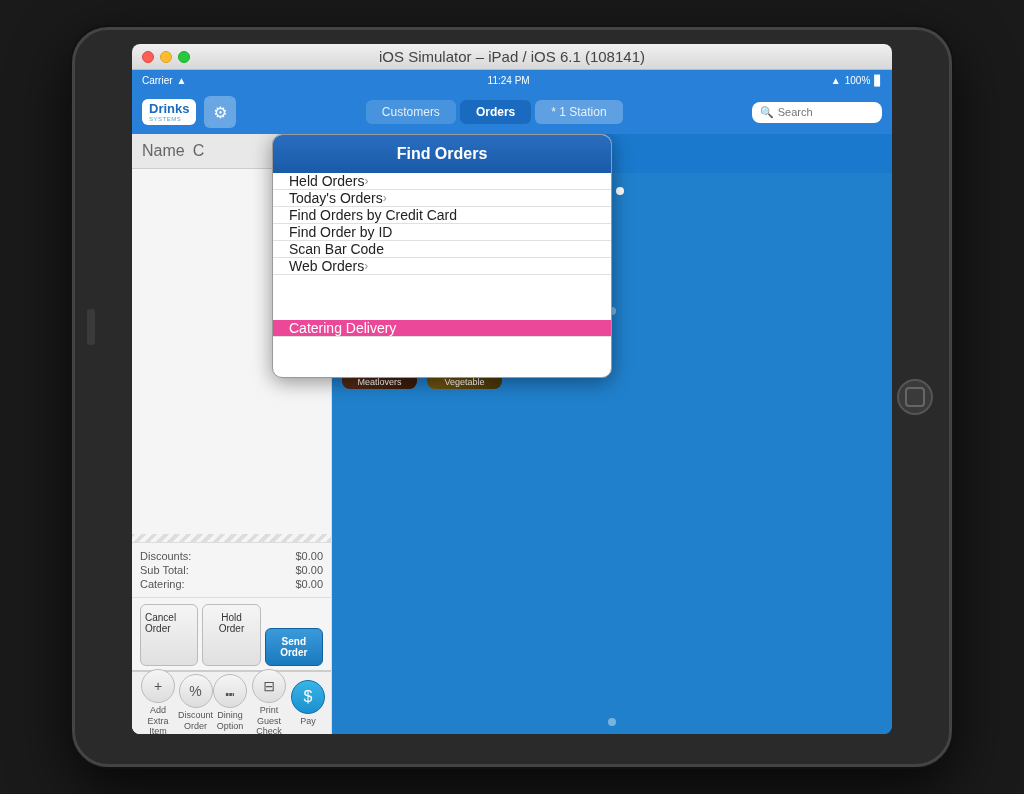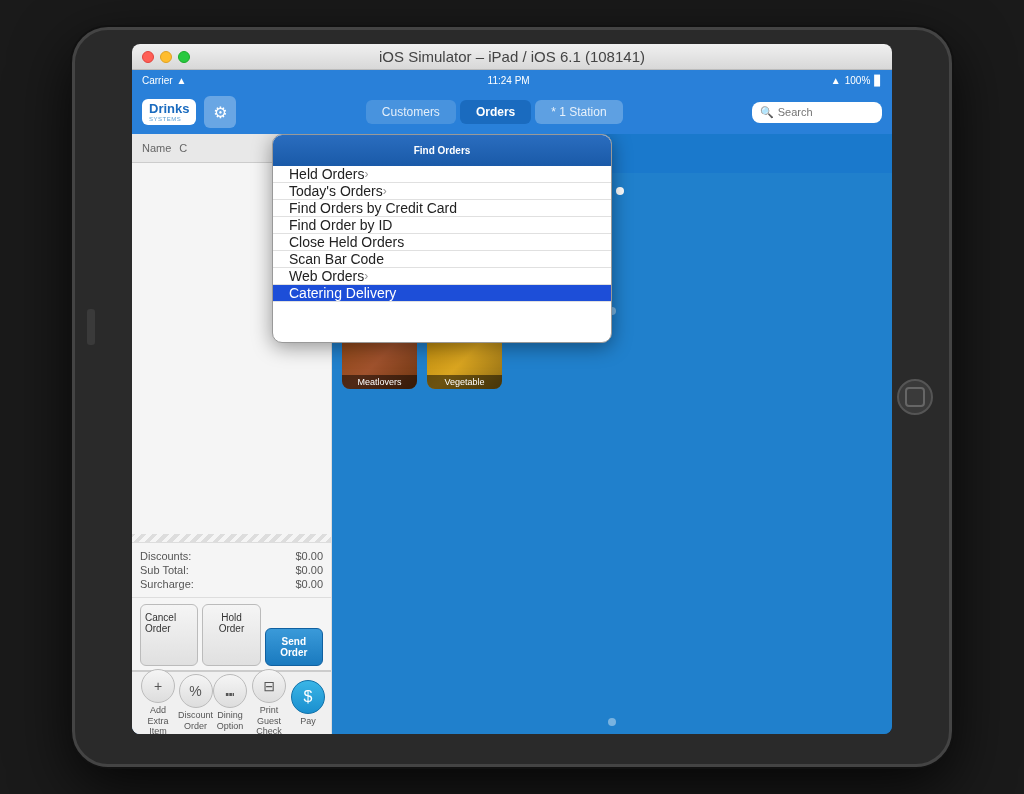--- a/index.html
+++ b/index.html
@@ -252,21 +252,21 @@
 
     .left-panel-header {
       background: #e8e8e8;
       border-bottom: 1px solid #ccc;
       padding: 8px 10px;
       display: flex;
       gap: 8px;
     }
 
     .left-panel-header-label {
-      font-size: 11px;
+      font-size: 16px;
       color: #666;
       font-weight: 500;
     }
 
     .orders-list {
       flex: 1;
     }
 
     .left-panel-footer {
       border-top: 1px solid #ddd;
@@ -501,42 +501,43 @@
       border-left: 10px solid transparent;
       border-right: 10px solid transparent;
       border-bottom: 10px solid #1a5fa8;
     }
 
     .dropdown-header {
       background: linear-gradient(to bottom, #2a6dbf, #1a5aa8);
       padding: 10px;
       text-align: center;
       color: white;
-      font-size: 10px;
+      font-size: 16px;
       font-weight: 600;
     }
 
     .dropdown-item {
       padding: 0 16px;
       border-bottom: 1px solid #e0e0e0;
       display: flex;
       align-items: center;
       justify-content: flex-start;
       font-size: 14px;
       color: #222;
       cursor: pointer;
     }
 
     .dropdown-item:last-child {
       border-bottom: none;
     }
 
     .dropdown-item.active {
-      background: #1d4ed8;
-      color: white;
+      background: #ec4899;
+      color: white;
+      margin-top: 45px;
     }
 
     .chevron {
       color: #999;
       font-size: 12px;
     }
 
     .bottom-zigzag {
       height: 8px;
       background: repeating-linear-gradient(
@@ -618,21 +619,21 @@
         <div class="left-panel-footer">
           <div class="totals-row">
             <span>Discounts:</span>
             <span>$0.00</span>
           </div>
           <div class="totals-row">
             <span>Sub Total:</span>
             <span>$0.00</span>
           </div>
           <div class="totals-row">
-            <span>Surcharge:</span>
+            <span>Catering:</span>
             <span>$0.00</span>
           </div>
         </div>
         <div class="action-buttons">
           <div class="btn-cancel">
             <span>Cancel Order</span>
           </div>
           <div class="btn-hold">
             <span>Hold Order</span>
           </div>
@@ -717,23 +718,20 @@
             <span>Today's Orders</span>
             <span class="chevron">›</span>
           </div>
           <div class="dropdown-item">
             <span>Find Orders by Credit Card</span>
           </div>
           <div class="dropdown-item">
             <span>Find Order by ID</span>
           </div>
           <div class="dropdown-item">
-            <span>Close Held Orders</span>
-          </div>
-          <div class="dropdown-item">
             <span>Scan Bar Code</span>
           </div>
           <div class="dropdown-item">
             <span>Web Orders</span>
             <span class="chevron">›</span>
           </div>
           <div class="dropdown-item active">
             <span>Catering Delivery</span>
           </div>
           <div style="height:40px;"></div>

